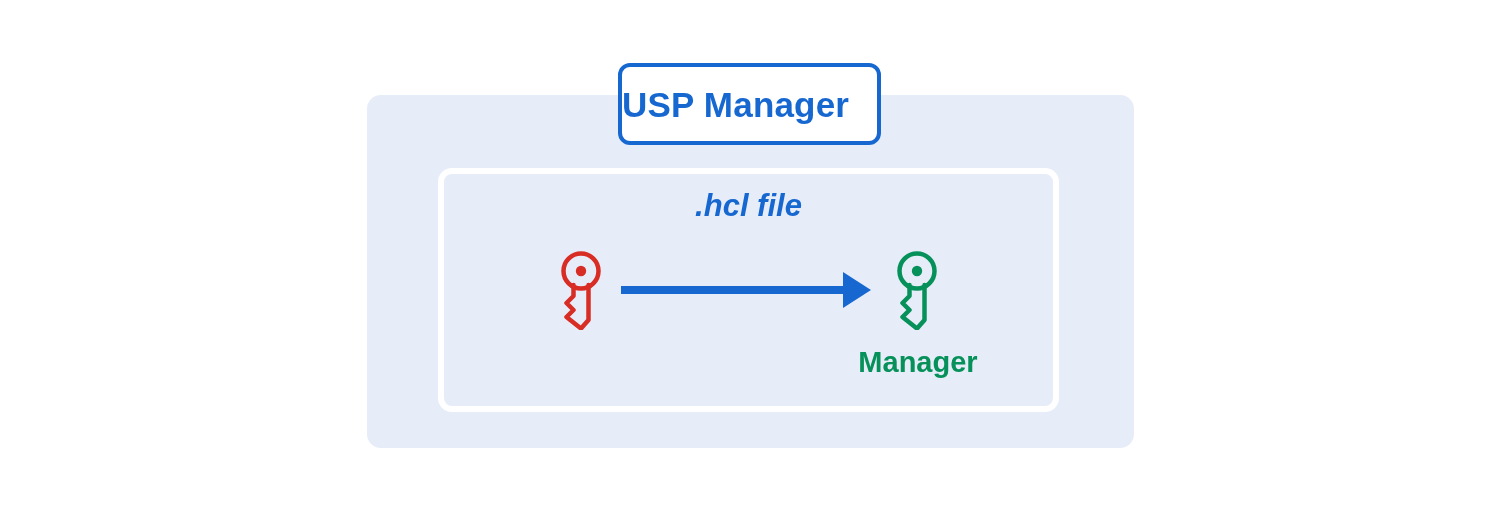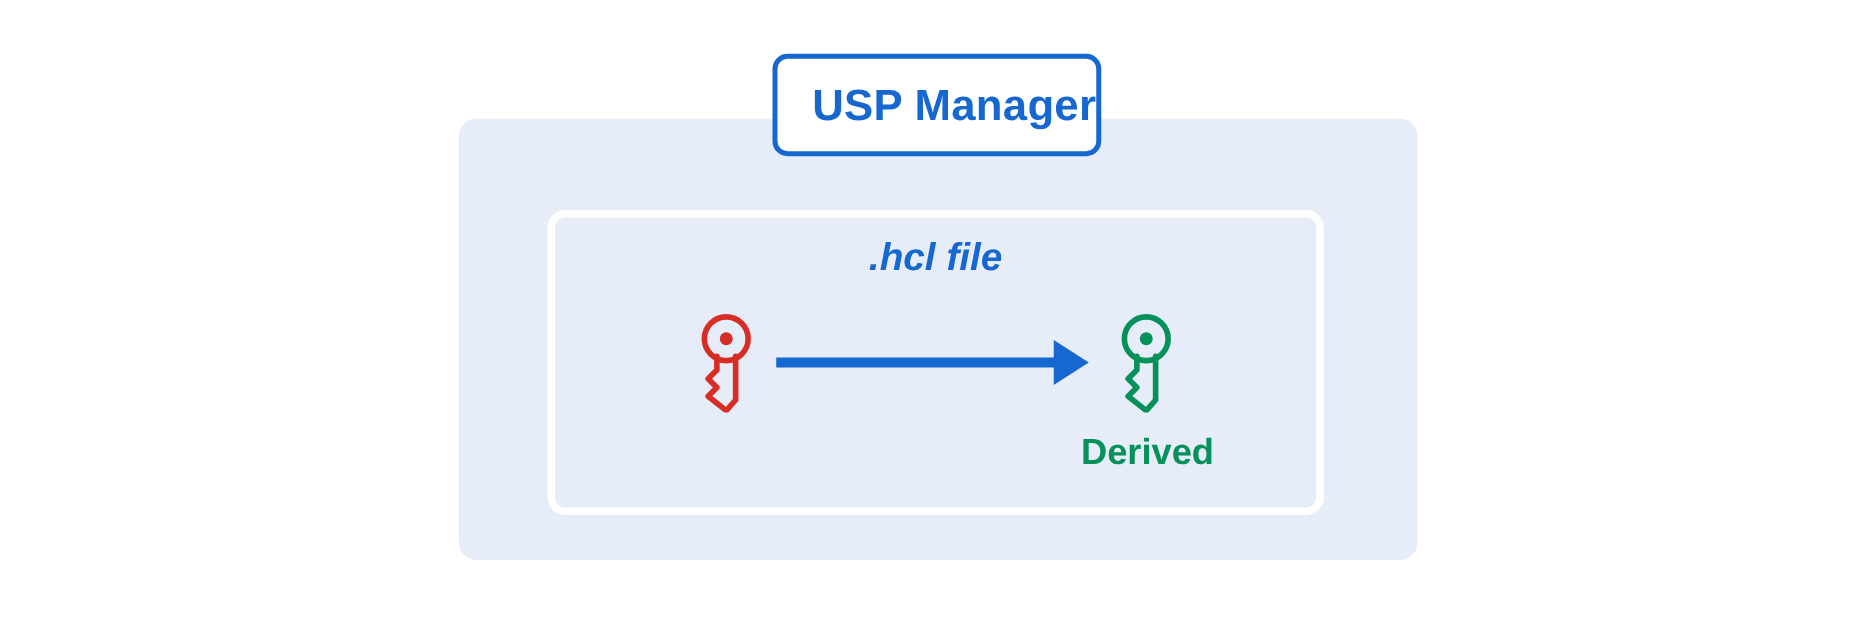--- a/index.html
+++ b/index.html
@@ -29,30 +29,30 @@
     height: 353px;
     background: #e7ecf9;
     border-radius: 14px;
     box-sizing: border-box;
   }
 
   
   .title-chip {
     position: absolute;
     left: 618px;
-    top: 43px;
+    top: 63px;
     width: 263px;
     height: 82px;
     background: #ffffff;
     border: 4px solid #1668d0;
     border-radius: 12px;
     box-sizing: border-box;
     display: flex;
     align-items: center;
-    justify-content: flex-end;
+    justify-content: flex-start;
   }
   .title-chip-label {
     color: #1668d0;
     font-size: 35px;
     font-weight: bold;
     letter-spacing: 0.2px;
     line-height: 1;
     white-space: nowrap;
   }
 
@@ -147,19 +147,19 @@
   </svg>
 
   <div class="key-icon key-derived">
     <svg viewBox="0 0 52 80" width="52" height="80" xmlns="http://www.w3.org/2000/svg">
       <circle cx="26" cy="21" r="17.5" fill="none" stroke="#07915a" stroke-width="4.5"></circle>
       <circle cx="26" cy="21" r="5.2" fill="#07915a"></circle>
       <path d="M 18.5 35 L 18.5 46 L 11.5 53 L 18.5 60 L 11.5 67 L 26 78.5 L 33.5 70 L 33.5 35" fill="none" stroke="#07915a" stroke-width="4.5" stroke-linejoin="round" stroke-linecap="round"></path>
     </svg>
   </div>
 
-  <div class="derived-label">Derived</div>
+  <div class="derived-label">Manager</div>
 
   <div class="title-chip">
     <span class="title-chip-label">USP Manager</span>
   </div>
 
 </div>
 
 </body></html>

